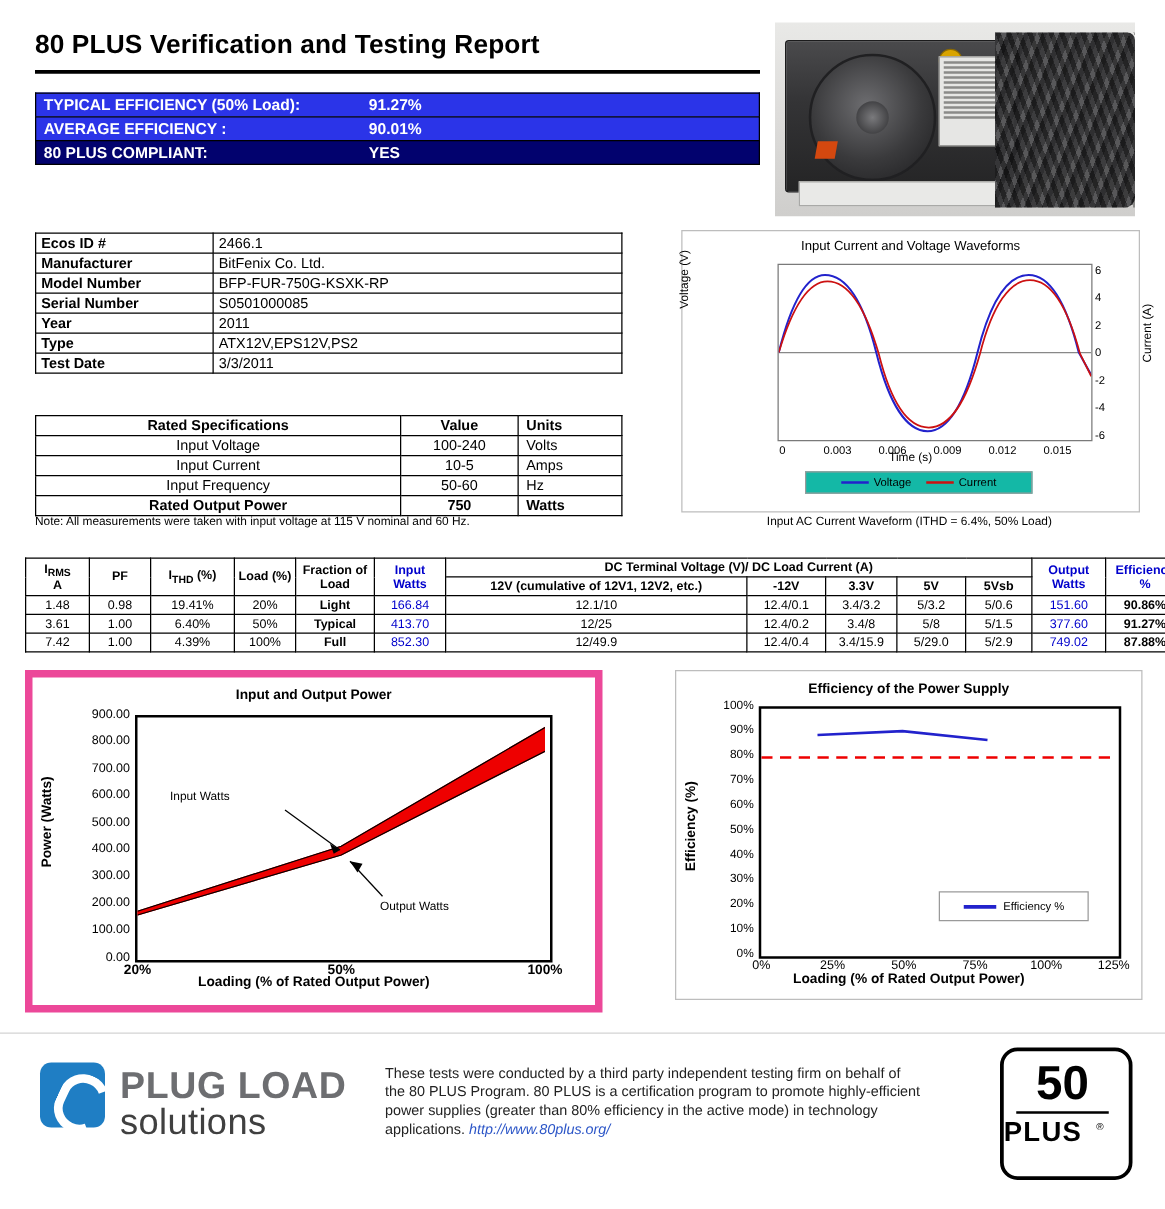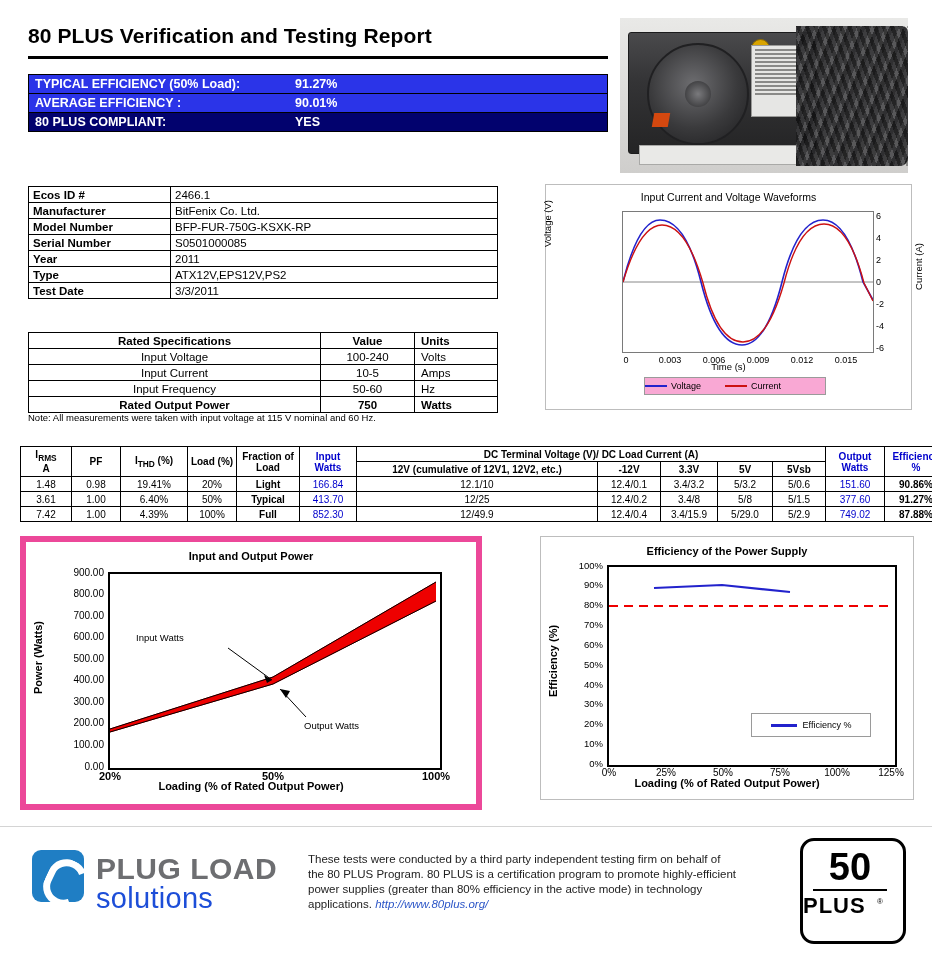--- a/index.html
+++ b/index.html
@@ -124,22 +124,22 @@
   }
   .wave-y2lab{
     position:absolute;right:-2px;top:58px;font-size:9.5px;
     transform:rotate(-90deg);transform-origin:right top;white-space:nowrap;
   }
   .wave-xlab{
     position:absolute;left:0;top:176px;width:365px;text-align:center;font-size:9.5px;
   }
   .wave-legend{
     position:absolute;left:98px;top:192px;width:180px;height:16px;
-    border:1px solid #9a9a9a;display:flex;align-items:center;gap:24px;
-    font-size:9px;background:#f9a8d4;
+    border:1px solid #9a9a9a;display:flex;align-items:center;justify-content:center;gap:12px;
+    font-size:9px;background:#14b8a6;
   }
   .lg{display:flex;align-items:center;gap:4px;}
   .lg i{display:block;width:22px;height:2px;}
   .wave-caption{
     position:absolute;left:545px;top:412px;width:365px;text-align:center;font-size:9.5px;
   }
   .ytick{position:absolute;right:252px;font-size:9px;transform:translateY(-50%);}
   .y2tick{position:absolute;left:330px;font-size:9px;transform:translateY(-50%);}
   .xtick{position:absolute;top:170px;font-size:9px;transform:translateX(-50%);}
 
@@ -185,21 +185,21 @@
   }
 
   
   .footline{position:absolute;left:0;top:826px;width:932px;height:1px;background:#d4d4d4;}
   .pls-mark{position:absolute;left:32px;top:850px;width:52px;height:52px;border-radius:9px;background:#1f7ec4;}
   .pls-mark:before{
     content:"";position:absolute;left:13px;top:9px;width:26px;height:34px;border-radius:50%/40%;
     border:7px solid #fff;border-right-color:transparent;transform:rotate(25deg);
   }
   .pls-text1{position:absolute;left:96px;top:852px;font-size:30px;font-weight:bold;color:#6d6e71;letter-spacing:.5px;}
-  .pls-text2{position:absolute;left:96px;top:882px;font-size:29px;color:#1d4ed8;letter-spacing:.3px;}
+  .pls-text2{position:absolute;left:96px;top:882px;font-size:29px;color:#404040;letter-spacing:.3px;}
   .foot-par{position:absolute;left:308px;top:852px;width:430px;font-size:11.5px;line-height:15px;color:#222;}
   .foot-link{color:#2b55c7;font-style:italic;}
   .badge80{
     position:absolute;left:800px;top:838px;width:100px;height:100px;
     border:3px solid #000;border-radius:14px;background:#fff;
   }
   .badge80 .b1{position:absolute;left:0;top:6px;width:94px;text-align:center;font-size:38px;font-weight:bold;line-height:40px;}
   .badge80 .b2{position:absolute;left:0;top:52px;width:94px;font-size:22px;font-weight:bold;letter-spacing:1px;}
   .badge80 .b3{position:absolute;left:74px;top:56px;font-size:8px;}
   .badge80 .bar{position:absolute;left:10px;top:48px;width:74px;height:2px;background:#000;}
@@ -360,20 +360,21 @@
       <span class="lg">
         <i style="background:#2222cc"></i>
         <span>Voltage</span>
       </span>
       <span class="lg">
         <i style="background:#cc1111"></i>
         <span>Current</span>
       </span>
     </div>
   </div>
+  <div class="wave-caption">Input AC Current Waveform (ITHD = 6.4%, 50% Load)</div>
 
   <table class="meas">
     <tbody>
         <tr>
       <th rowspan="2" style="width:46px">
         <span>I</span><sub>RMS</sub><br>
         <span>A</span>
       </th>
       <th rowspan="2" style="width:44px">PF</th>
       <th rowspan="2" style="width:62px">

